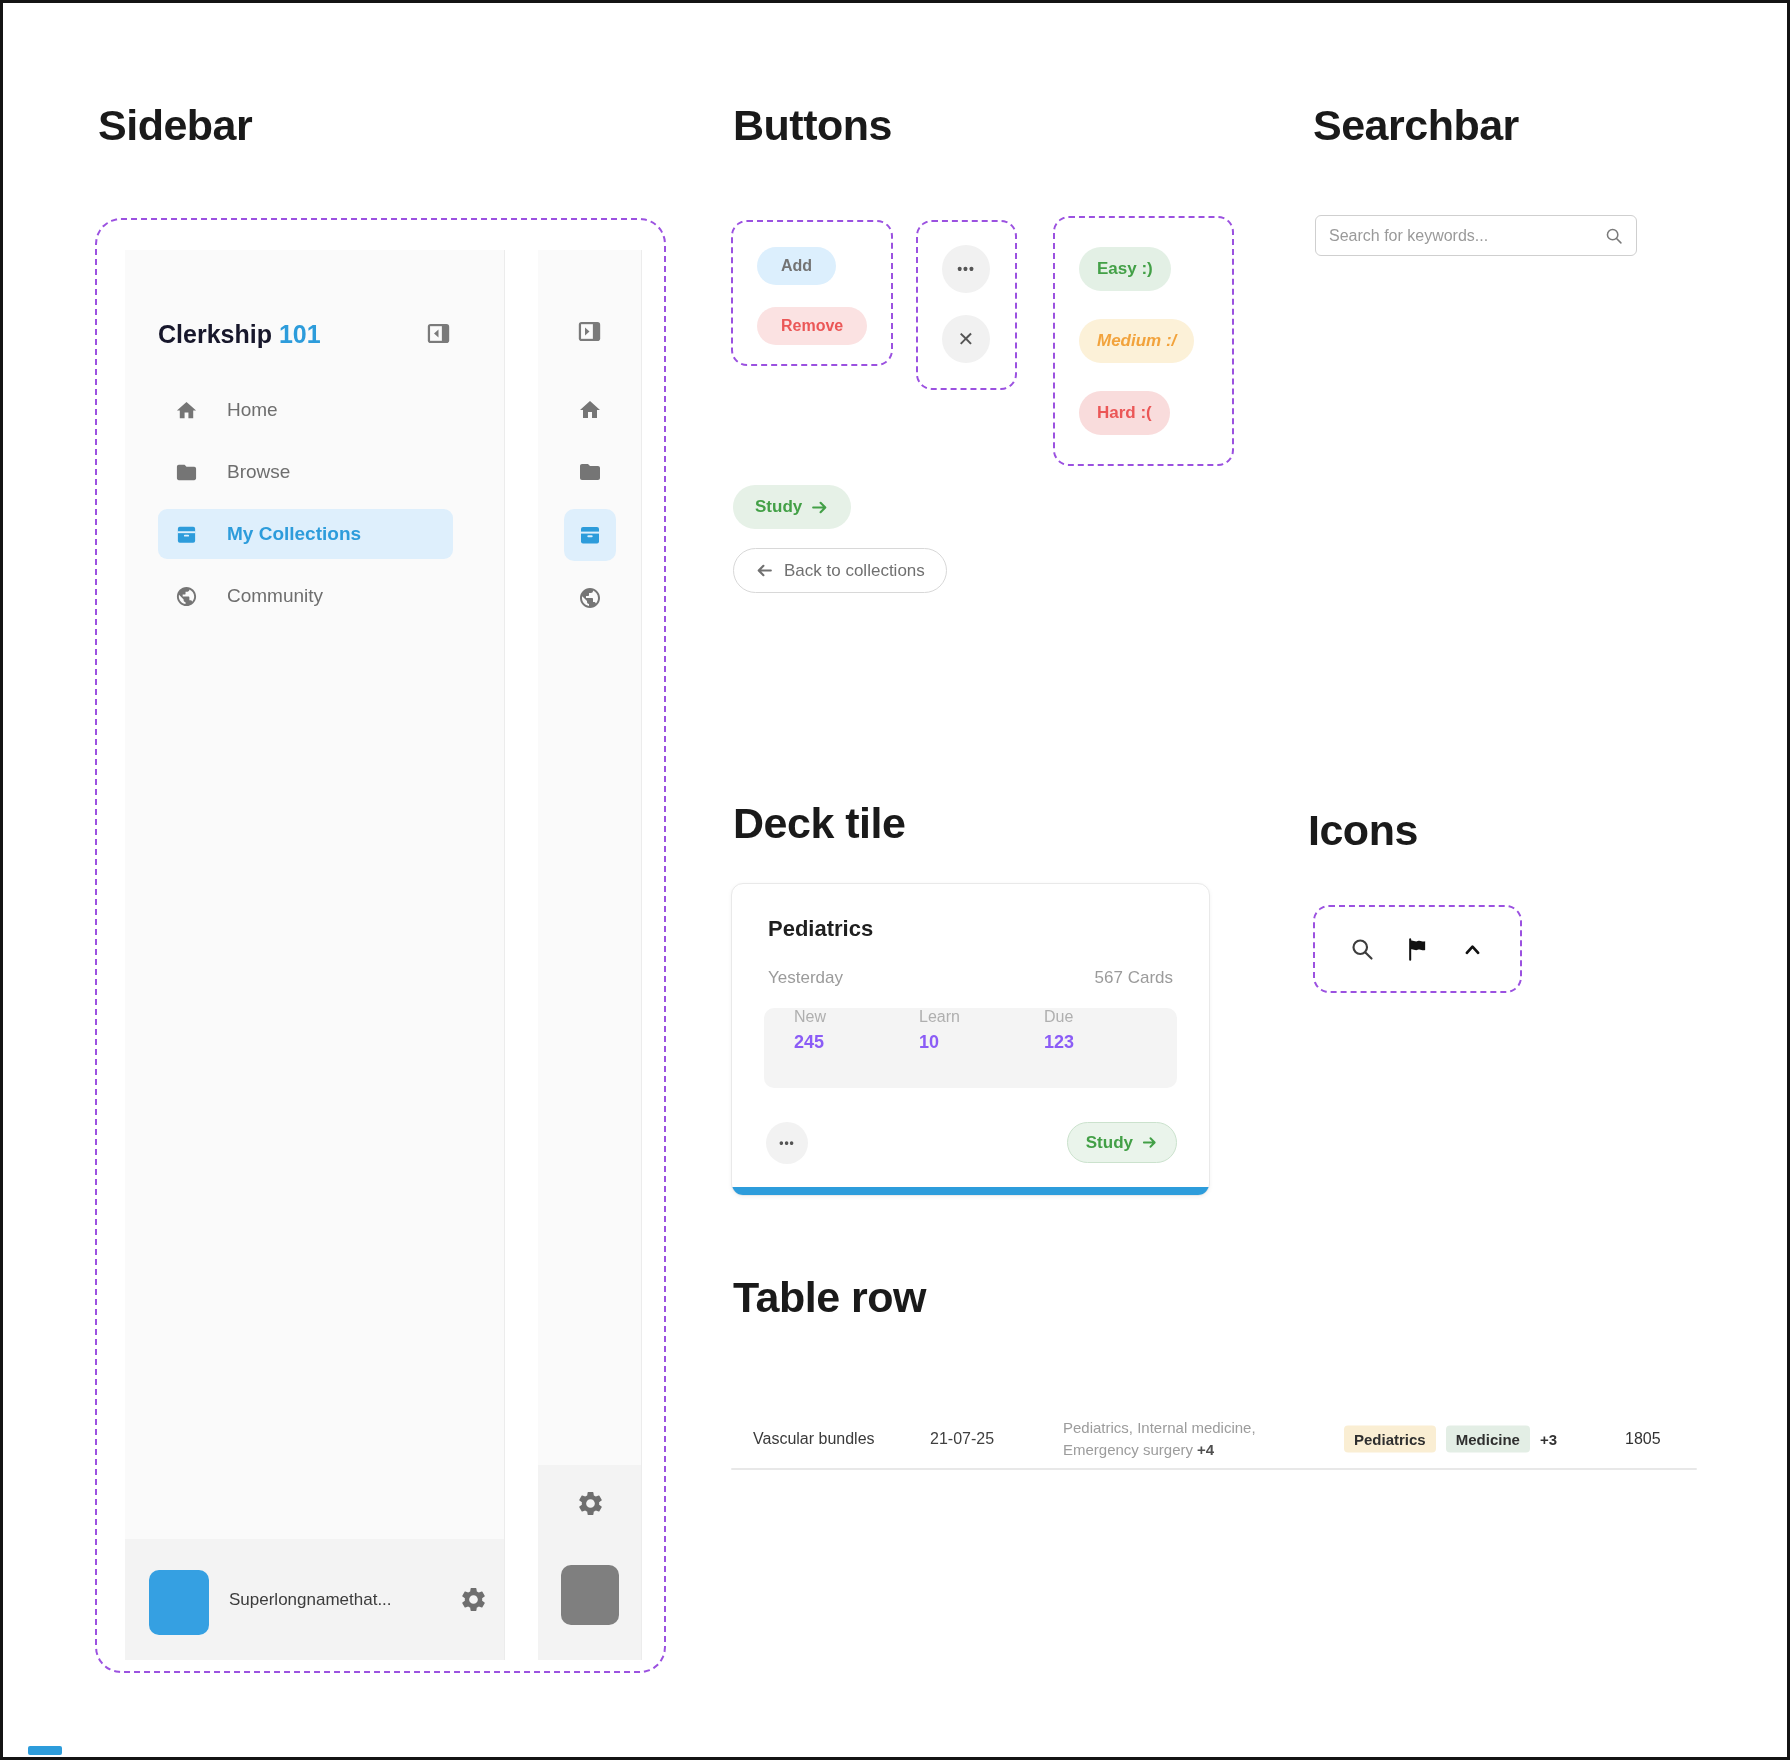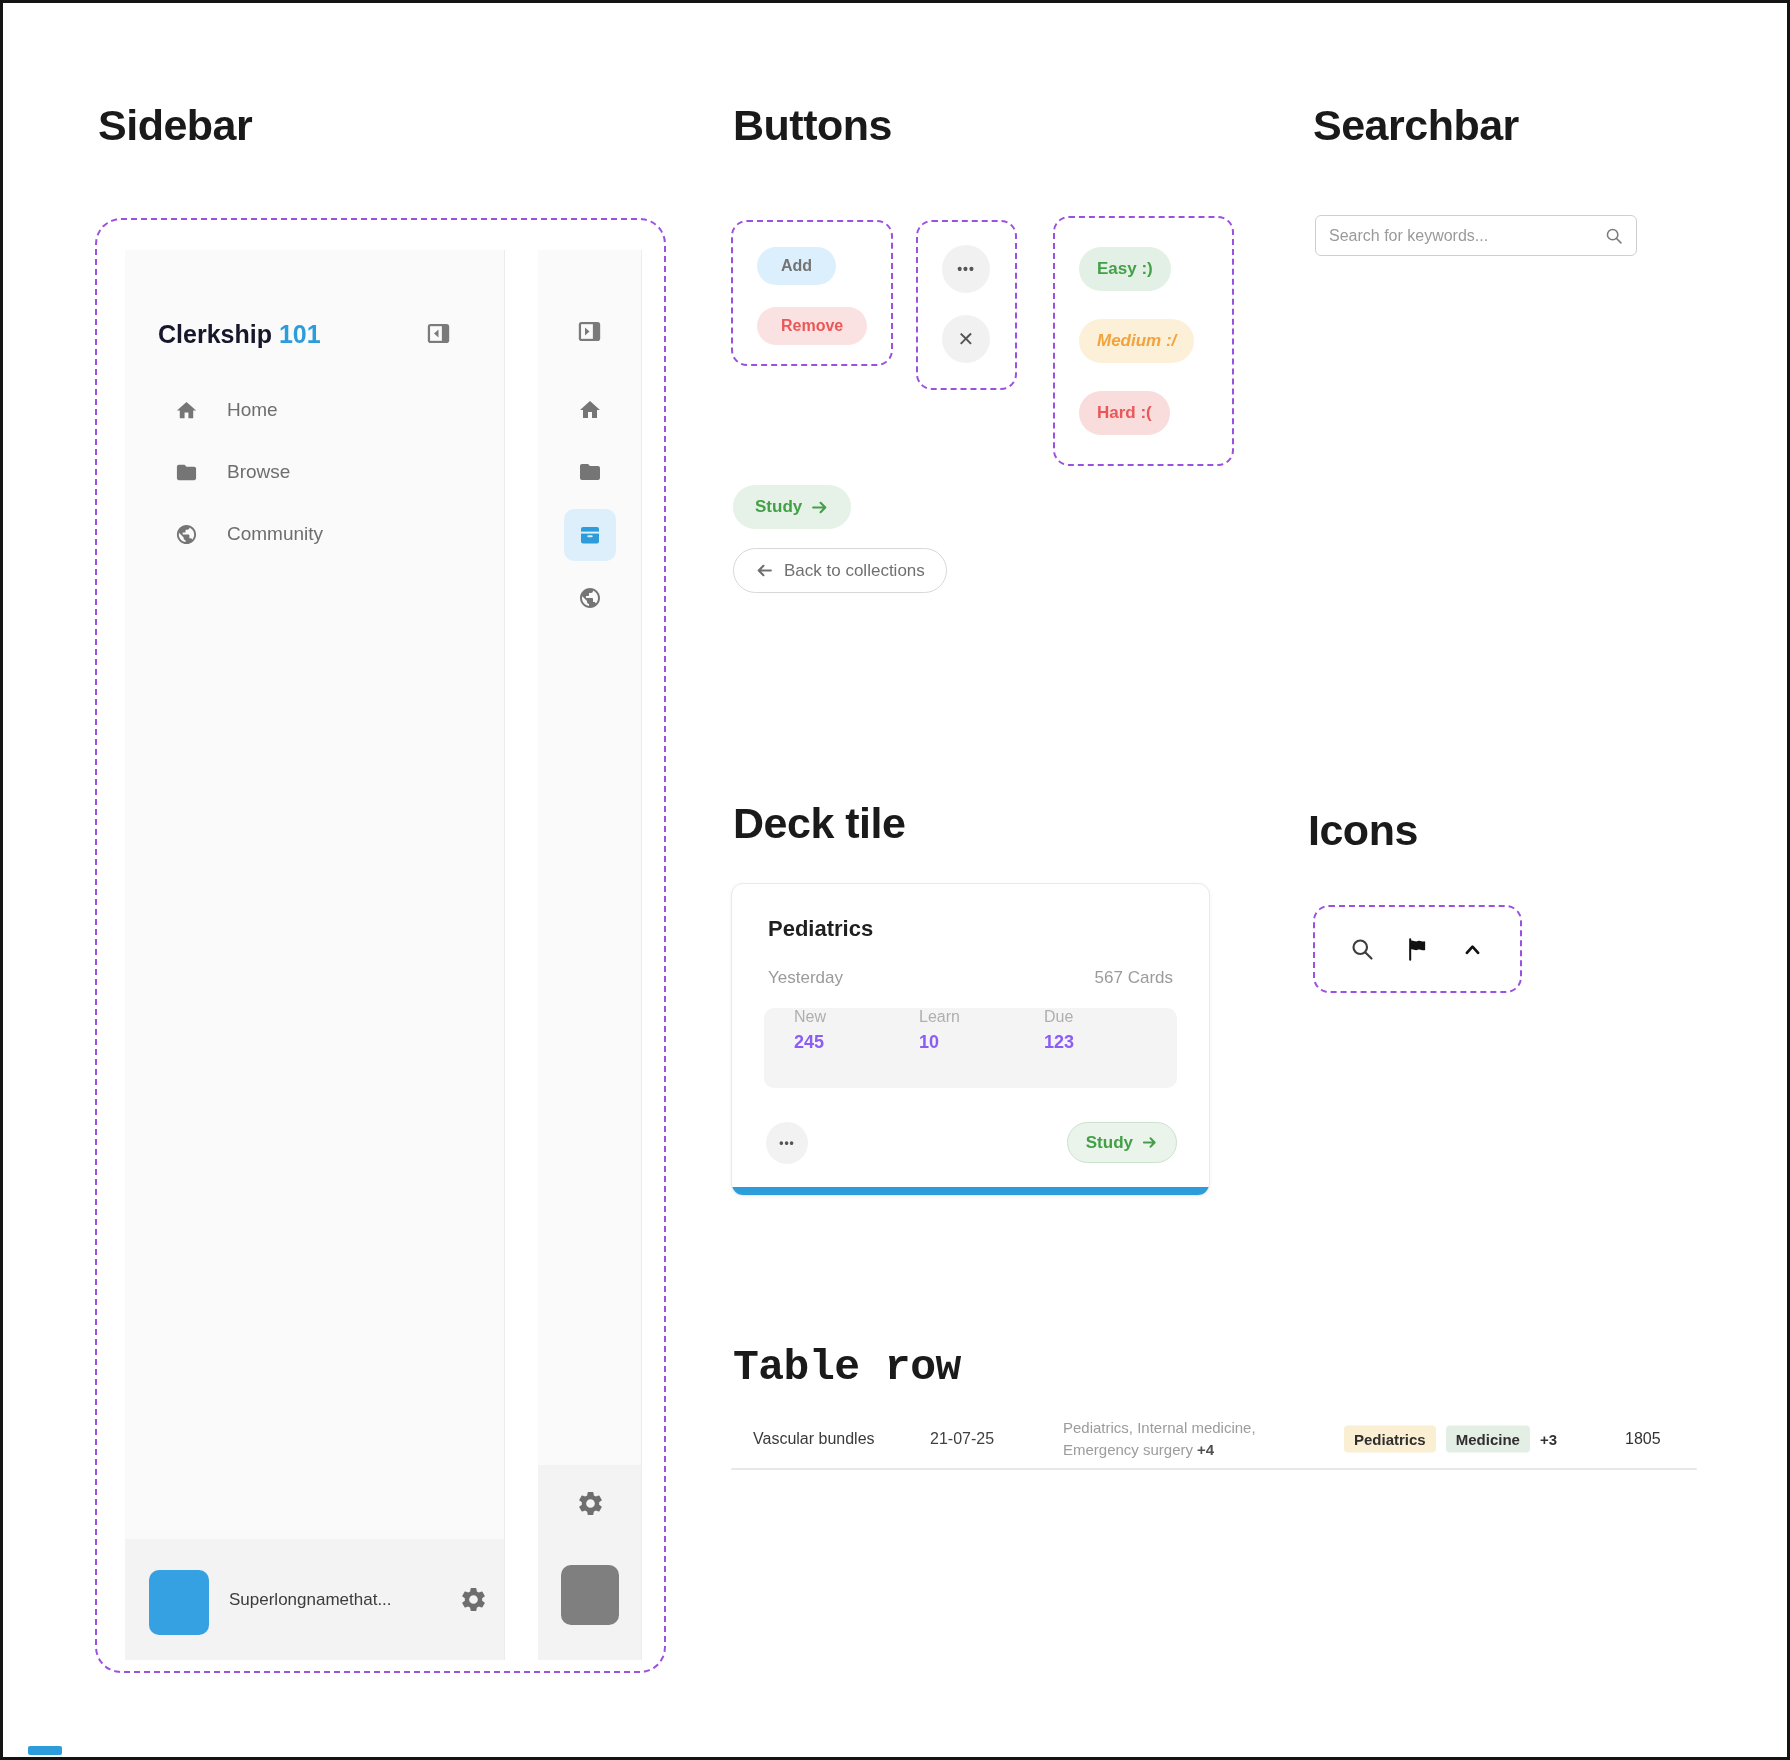--- a/index.html
+++ b/index.html
@@ -107,20 +107,28 @@
               <path d="M10 20v-6h4v6h5v-8h3L12 3 2 12h3v8z" fill="#757575"></path>
             </svg>
           <span class="nav-label">Home</span>
         </div>
         <div class="nav-item">
           <svg class="nav-ic" viewBox="0 0 24 24">
               <path d="M10 4H4c-1.1 0-2 .9-2 2v12c0 1.1.9 2 2 2h16c1.1 0 2-.9 2-2V8c0-1.1-.9-2-2-2h-8l-2-2z" fill="#757575"></path>
             </svg>
           <span class="nav-label">Browse</span>
         </div>
+        <div class="nav-item active">
+          <svg class="nav-ic" viewBox="0 0 24 24">
+              <rect x="3" y="4" width="18" height="16.5" rx="2" fill="#2D9CDB"></rect>
+              <rect x="3" y="8.6" width="18" height="2" fill="#DEEFFC"></rect>
+              <rect x="9.3" y="12.2" width="5.4" height="2" rx="1" fill="#DEEFFC"></rect>
+            </svg>
+          <span class="nav-label">My Collections</span>
+        </div>
         <div class="nav-item">
           <svg class="nav-ic" viewBox="0 0 24 24">
               <path d="M12 2C6.48 2 2 6.48 2 12s4.48 10 10 10 10-4.48 10-10S17.52 2 12 2zm-1 17.93c-3.95-.49-7-3.85-7-7.93 0-.62.08-1.21.21-1.79L9 15v1c0 1.1.9 2 2 2v1.93zm6.9-2.54c-.26-.81-1-1.39-1.9-1.39h-1v-3c0-.55-.45-1-1-1H8v-2h2c.55 0 1-.45 1-1V7h2c1.1 0 2-.9 2-2v-.41c2.93 1.19 5 4.06 5 7.41 0 2.08-.8 3.97-2.1 5.39z" fill="#757575"></path>
             </svg>
           <span class="nav-label">Community</span>
         </div>
       </div>
 
       <div class="user" style="height:121px;">
         <div class="avatar" style="left:24px;top:31px;width:60px;height:65px;background:#35A0E2;"></div>
@@ -261,21 +269,21 @@
       </svg>
     <svg viewBox="0 0 24 24">
         <line x1="5.5" y1="3" x2="5.5" y2="21" stroke="#111" stroke-width="1.8" stroke-linecap="round"></line>
         <path d="M5.5 4.4 C7.8 3 9.7 5.6 12.2 4.5 C14.7 3.4 16.5 5.7 18.8 4.6 L18.8 12.4 C16.5 13.5 14.7 11.2 12.2 12.3 C9.7 13.4 7.8 10.8 5.5 12.2 Z" fill="#111"></path>
       </svg>
     <svg viewBox="0 0 24 24">
         <polyline points="7,15 12,9.5 17,15" fill="none" stroke="#111" stroke-width="2.4" stroke-linecap="round" stroke-linejoin="round"></polyline>
       </svg>
   </div>
 
-  <div class="h2" style="left:730px;top:1340px;font-family:Liberation Mono, monospace;">Table row</div>
+  <div class="h2" style="left:730px;top:1270px;">Table row</div>
 
   <div class="trow">
     <span class="cell t-name">Vascular bundles</span>
     <span class="cell t-date">21-07-25</span>
     <span class="cell t-specs">
       <span>Pediatrics, Internal medicine,</span><br>
       <span>Emergency surgery</span><span class="more">+4</span>
     </span>
     <span class="cell t-tags">
       <span class="tag orange">Pediatrics</span>

